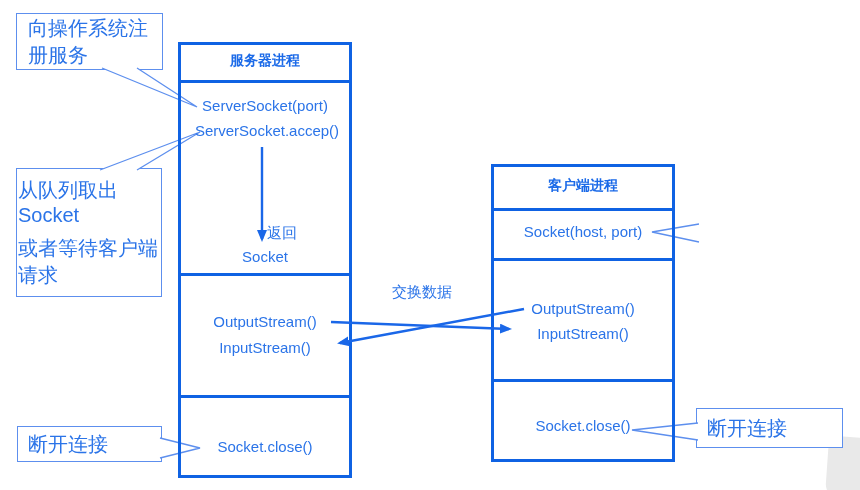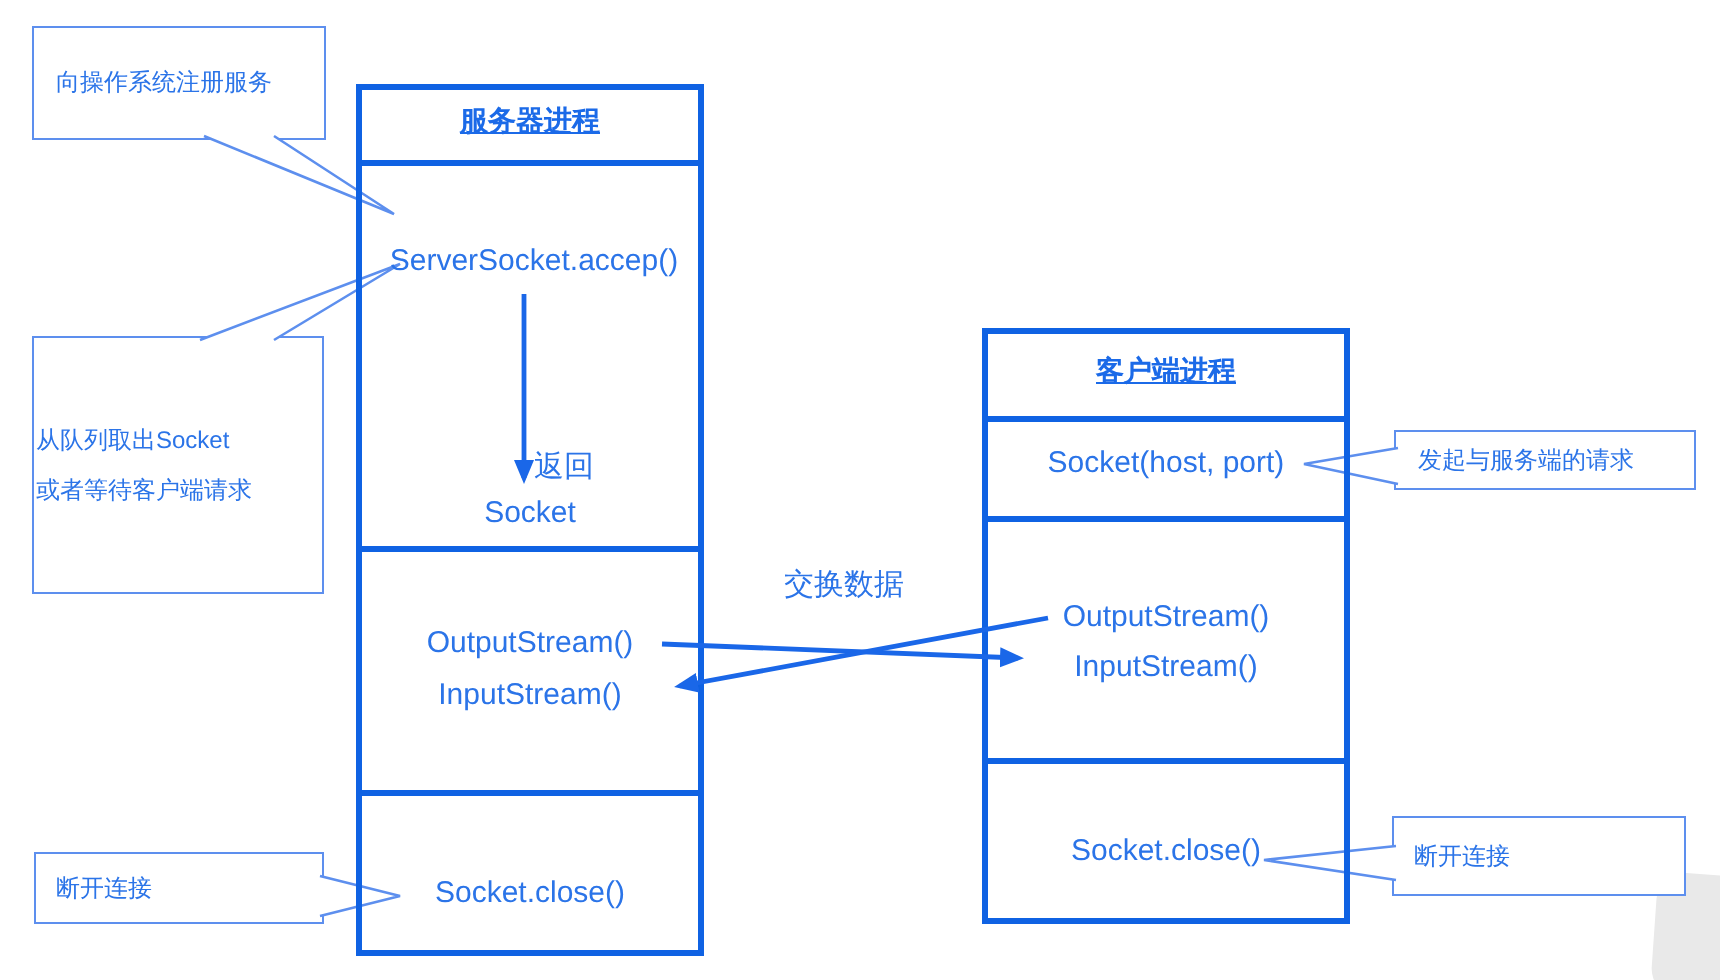--- a/index.html
+++ b/index.html
@@ -22,33 +22,33 @@
     position:absolute;left:0;width:100%;height:3px;
     background:#0f62e3;
   }
   
   .callout{
     position:absolute;
     border:1.5px solid #5d8fee;
     background:#ffffff;
     box-sizing:border-box;
     color:#2b74e8;
-    font-size:12px;
+    font-size:20px;
     display:flex;align-items:center;
     z-index:1;
   }
   
   .lbl{
     position:absolute;
     color:#2b74e8;
     z-index:4;
     white-space:nowrap;
   }
   .lbl.center{text-align:center;}
-  .title{font-weight:bold;font-size:14px;color:#1b6ae8;text-decoration:underline;}
+  .title{font-weight:bold;font-size:14px;color:#1b6ae8;}
   .code{font-size:15px;}
   .cn{font-size:15px;}
   svg.overlay{
     position:absolute;left:0;top:0;
     pointer-events:none;
   }
   #tails{z-index:2;}
   #arrows{z-index:5;}
   #watermark{
     position:absolute;
@@ -73,43 +73,41 @@
 
   <div class="callout" style="left:16px;top:168px;width:146px;height:129px;padding-left:1px;flex-direction:column;align-items:flex-start;justify-content:center;gap:8px;">
     <span>从队列取出Socket</span>
     <span>或者等待客户端请求</span>
   </div>
 
   <div class="callout" style="left:17px;top:426px;width:145px;height:36px;padding-left:10px;">
     <span>断开连接</span>
   </div>
 
-  <div class="callout" style="left:697px;top:215px;width:151px;height:30px;padding-left:11px;">
-    <span>发起与服务端的请求</span>
-  </div>
 
   <div class="callout" style="left:696px;top:408px;width:147px;height:40px;padding-left:10px;">
     <span>断开连接</span>
   </div>
 
   <svg id="tails" class="overlay" width="860" height="490" viewBox="0 0 860 490">
     <path d="M102,68 L197,107 L137,68" fill="#ffffff" stroke="#5d8fee" stroke-width="1.3"></path>
     <path d="M100,170 L200,132 L137,170" fill="#ffffff" stroke="#5d8fee" stroke-width="1.3"></path>
     <path d="M160,438 L200,448 L160,458" fill="#ffffff" stroke="#5d8fee" stroke-width="1.3"></path>
     <path d="M699,224 L652,232 L699,242" fill="#ffffff" stroke="#5d8fee" stroke-width="1.3"></path>
     <path d="M698,423 L632,430 L698,440" fill="#ffffff" stroke="#5d8fee" stroke-width="1.3"></path>
   </svg>
 
   <div class="proc-box" style="left:178px;top:42px;width:174px;height:436px;">
     <div class="divider" style="top:35px;"></div>
     <div class="divider" style="top:228px;"></div>
     <div class="divider" style="top:350px;"></div>
   </div>
 
   <div class="lbl title center" style="left:178px;top:52px;width:174px;">服务器进程</div>
+  <div class="lbl code center" style="left:178px;top:97px;width:174px;">ServerSocket(port)</div>
   <div class="lbl code center" style="left:178px;top:122px;width:178px;">ServerSocket.accep()</div>
   <div class="lbl cn" style="left:267px;top:183px;margin-top:41px;">返回</div>
   <div class="lbl code center" style="left:178px;top:248px;width:174px;">Socket</div>
   <div class="lbl code center" style="left:178px;top:313px;width:174px;">OutputStream()</div>
   <div class="lbl code center" style="left:178px;top:339px;width:174px;">InputStream()</div>
   <div class="lbl code center" style="left:178px;top:438px;width:174px;">Socket.close()</div>
 
   <div class="proc-box" style="left:491px;top:164px;width:184px;height:298px;">
     <div class="divider" style="top:41px;"></div>
     <div class="divider" style="top:91px;"></div>

